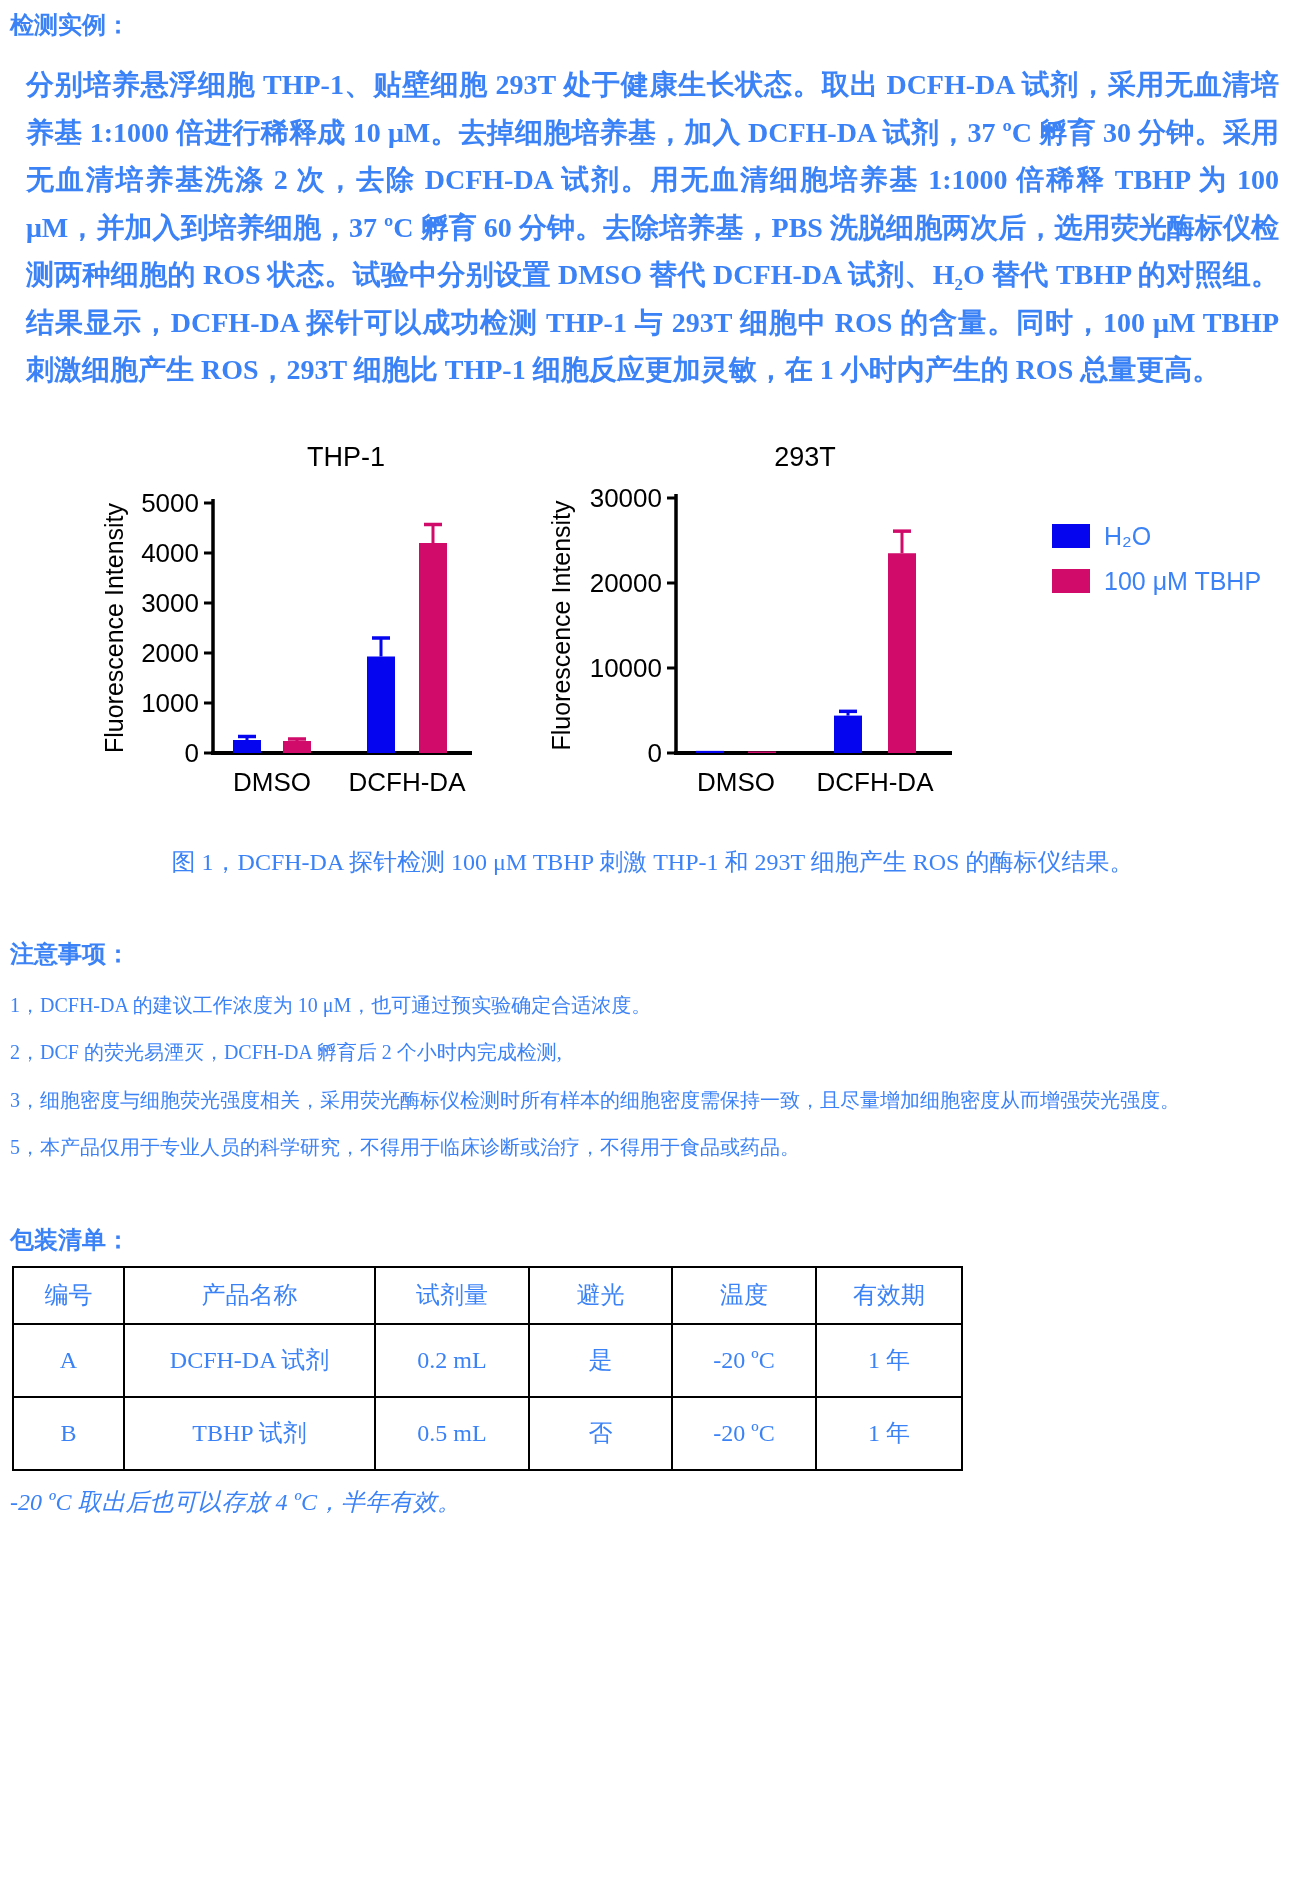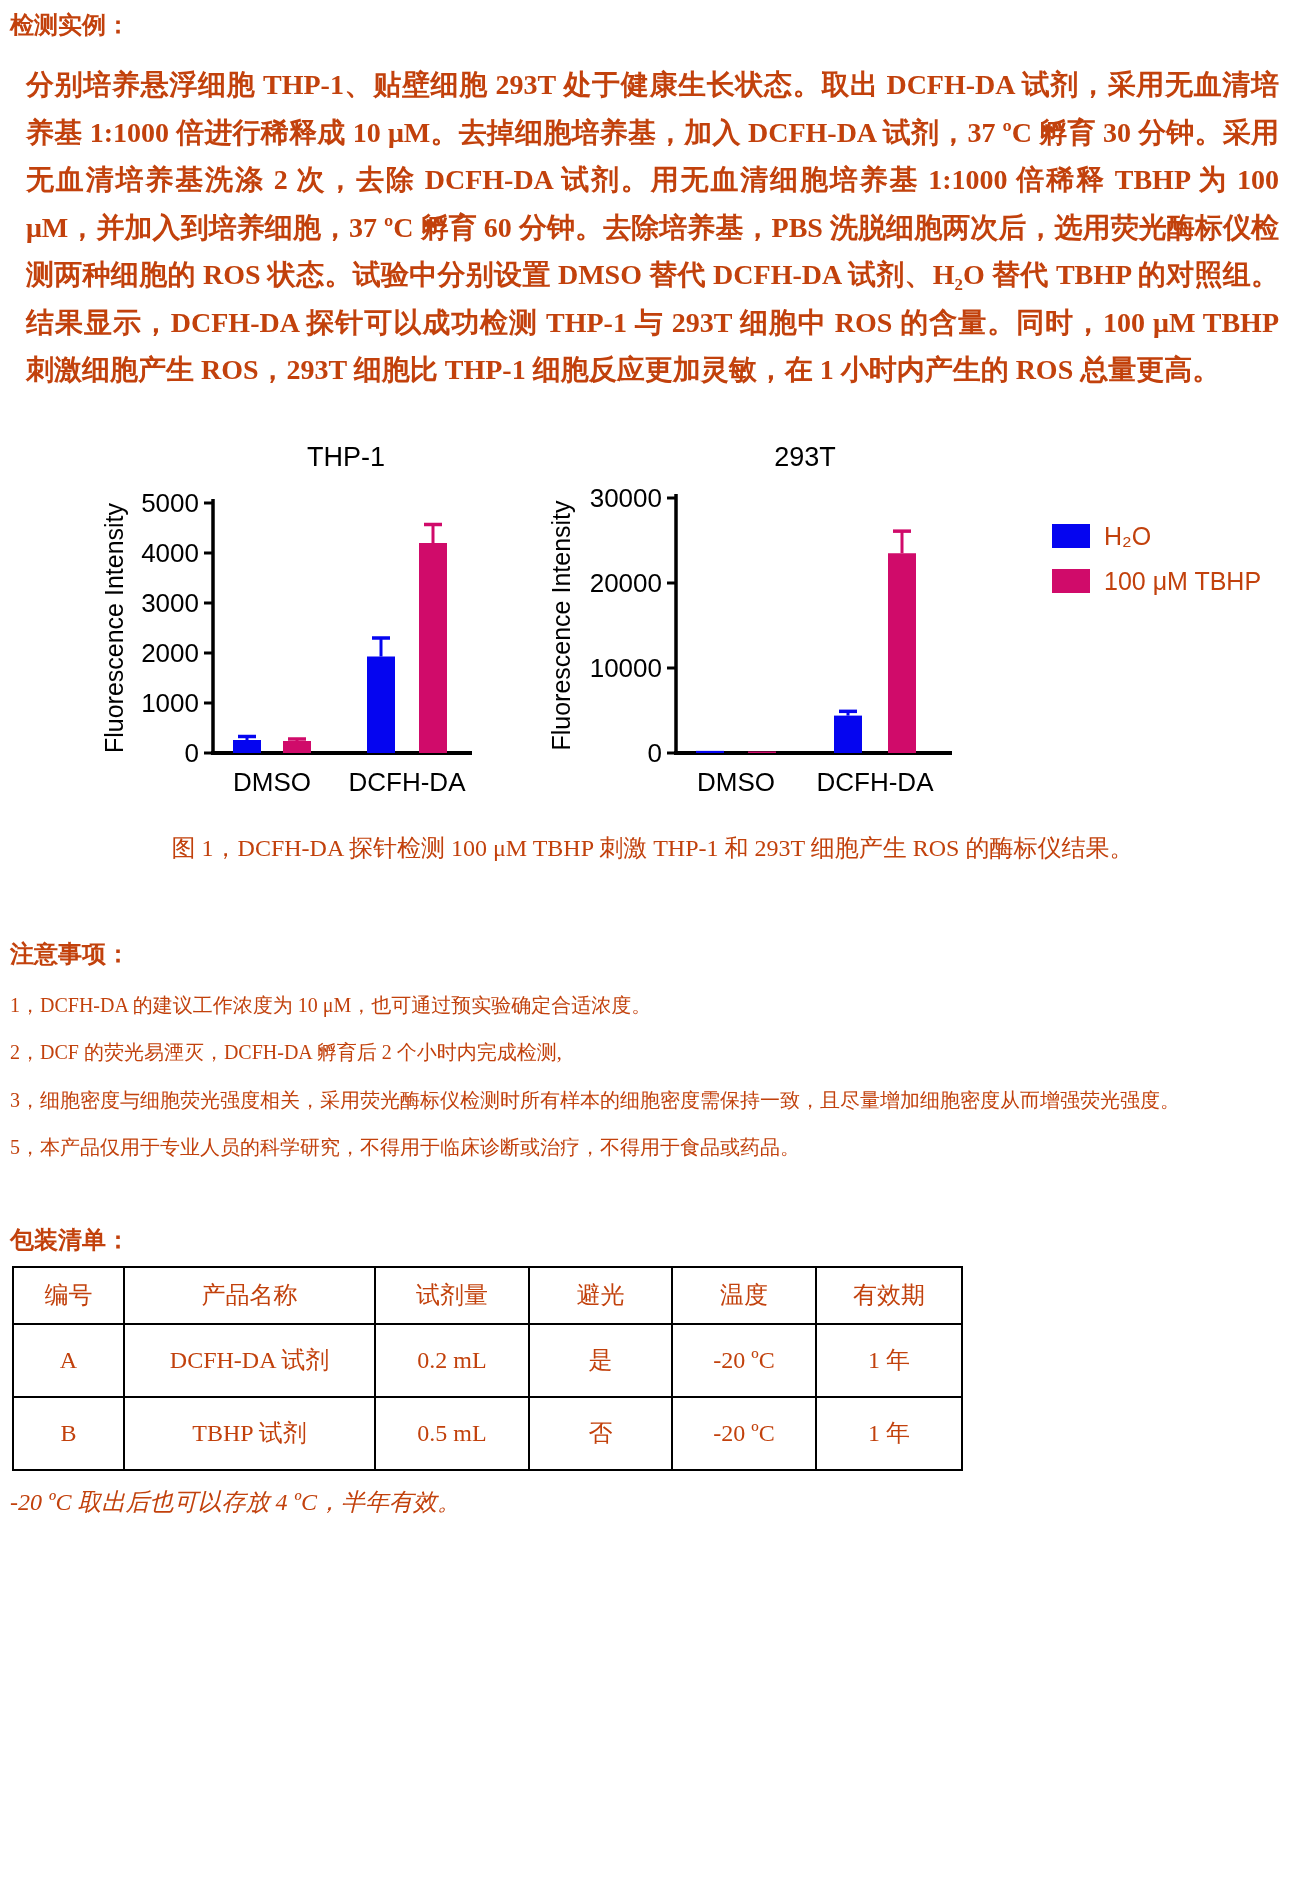--- a/index.html
+++ b/index.html
@@ -1,19 +1,19 @@
 <!DOCTYPE html>
 <html><head>
 <meta charset="utf-8">
 <style>
   html,body{margin:0;padding:0;background:#fff;}
   .page{
     position:relative;
     width:1305px;height:1533px;
-    background:#ffffff;color:#c2410c;
+    background:#ffffff;color:#3b82f6;
     font-family:"Liberation Serif","DejaVu Serif",serif;
     overflow:hidden;
     box-sizing:border-box;
     padding:0 10px;
   }
   .h-bold{
     font-size:24px;font-weight:bold;line-height:40px;margin:0;
   }
   .h1{padding-top:5px;}
   .body-par{
@@ -29,21 +29,21 @@
   #chart-1{left:530px;top:18px;}
   .legend{
     position:absolute;left:1042px;top:112px;
     font-family:"Liberation Sans","DejaVu Sans",sans-serif;
     font-size:25px;
   }
   .legend-row{display:flex;align-items:center;margin-bottom:16px;}
   .legend-swatch{width:38px;height:24px;margin-right:14px;flex:0 0 auto;}
   .caption{
     position:absolute;left:0;right:0;top:420px;
-    text-align:center;font-size:24px;margin:2px;
+    text-align:center;font-size:24px;margin:16px;
   }
   .h2{margin-top:64px;}
   .notes{margin-top:8px;}
   .notes p{font-size:20px;line-height:47.5px;margin:0;text-align:justify;}
   .h3{margin-top:48px;}
   table.packing{
     border-collapse:collapse;margin:6px 0 0 2px;
     table-layout:fixed;width:949px;
   }
   table.packing td,table.packing th{

